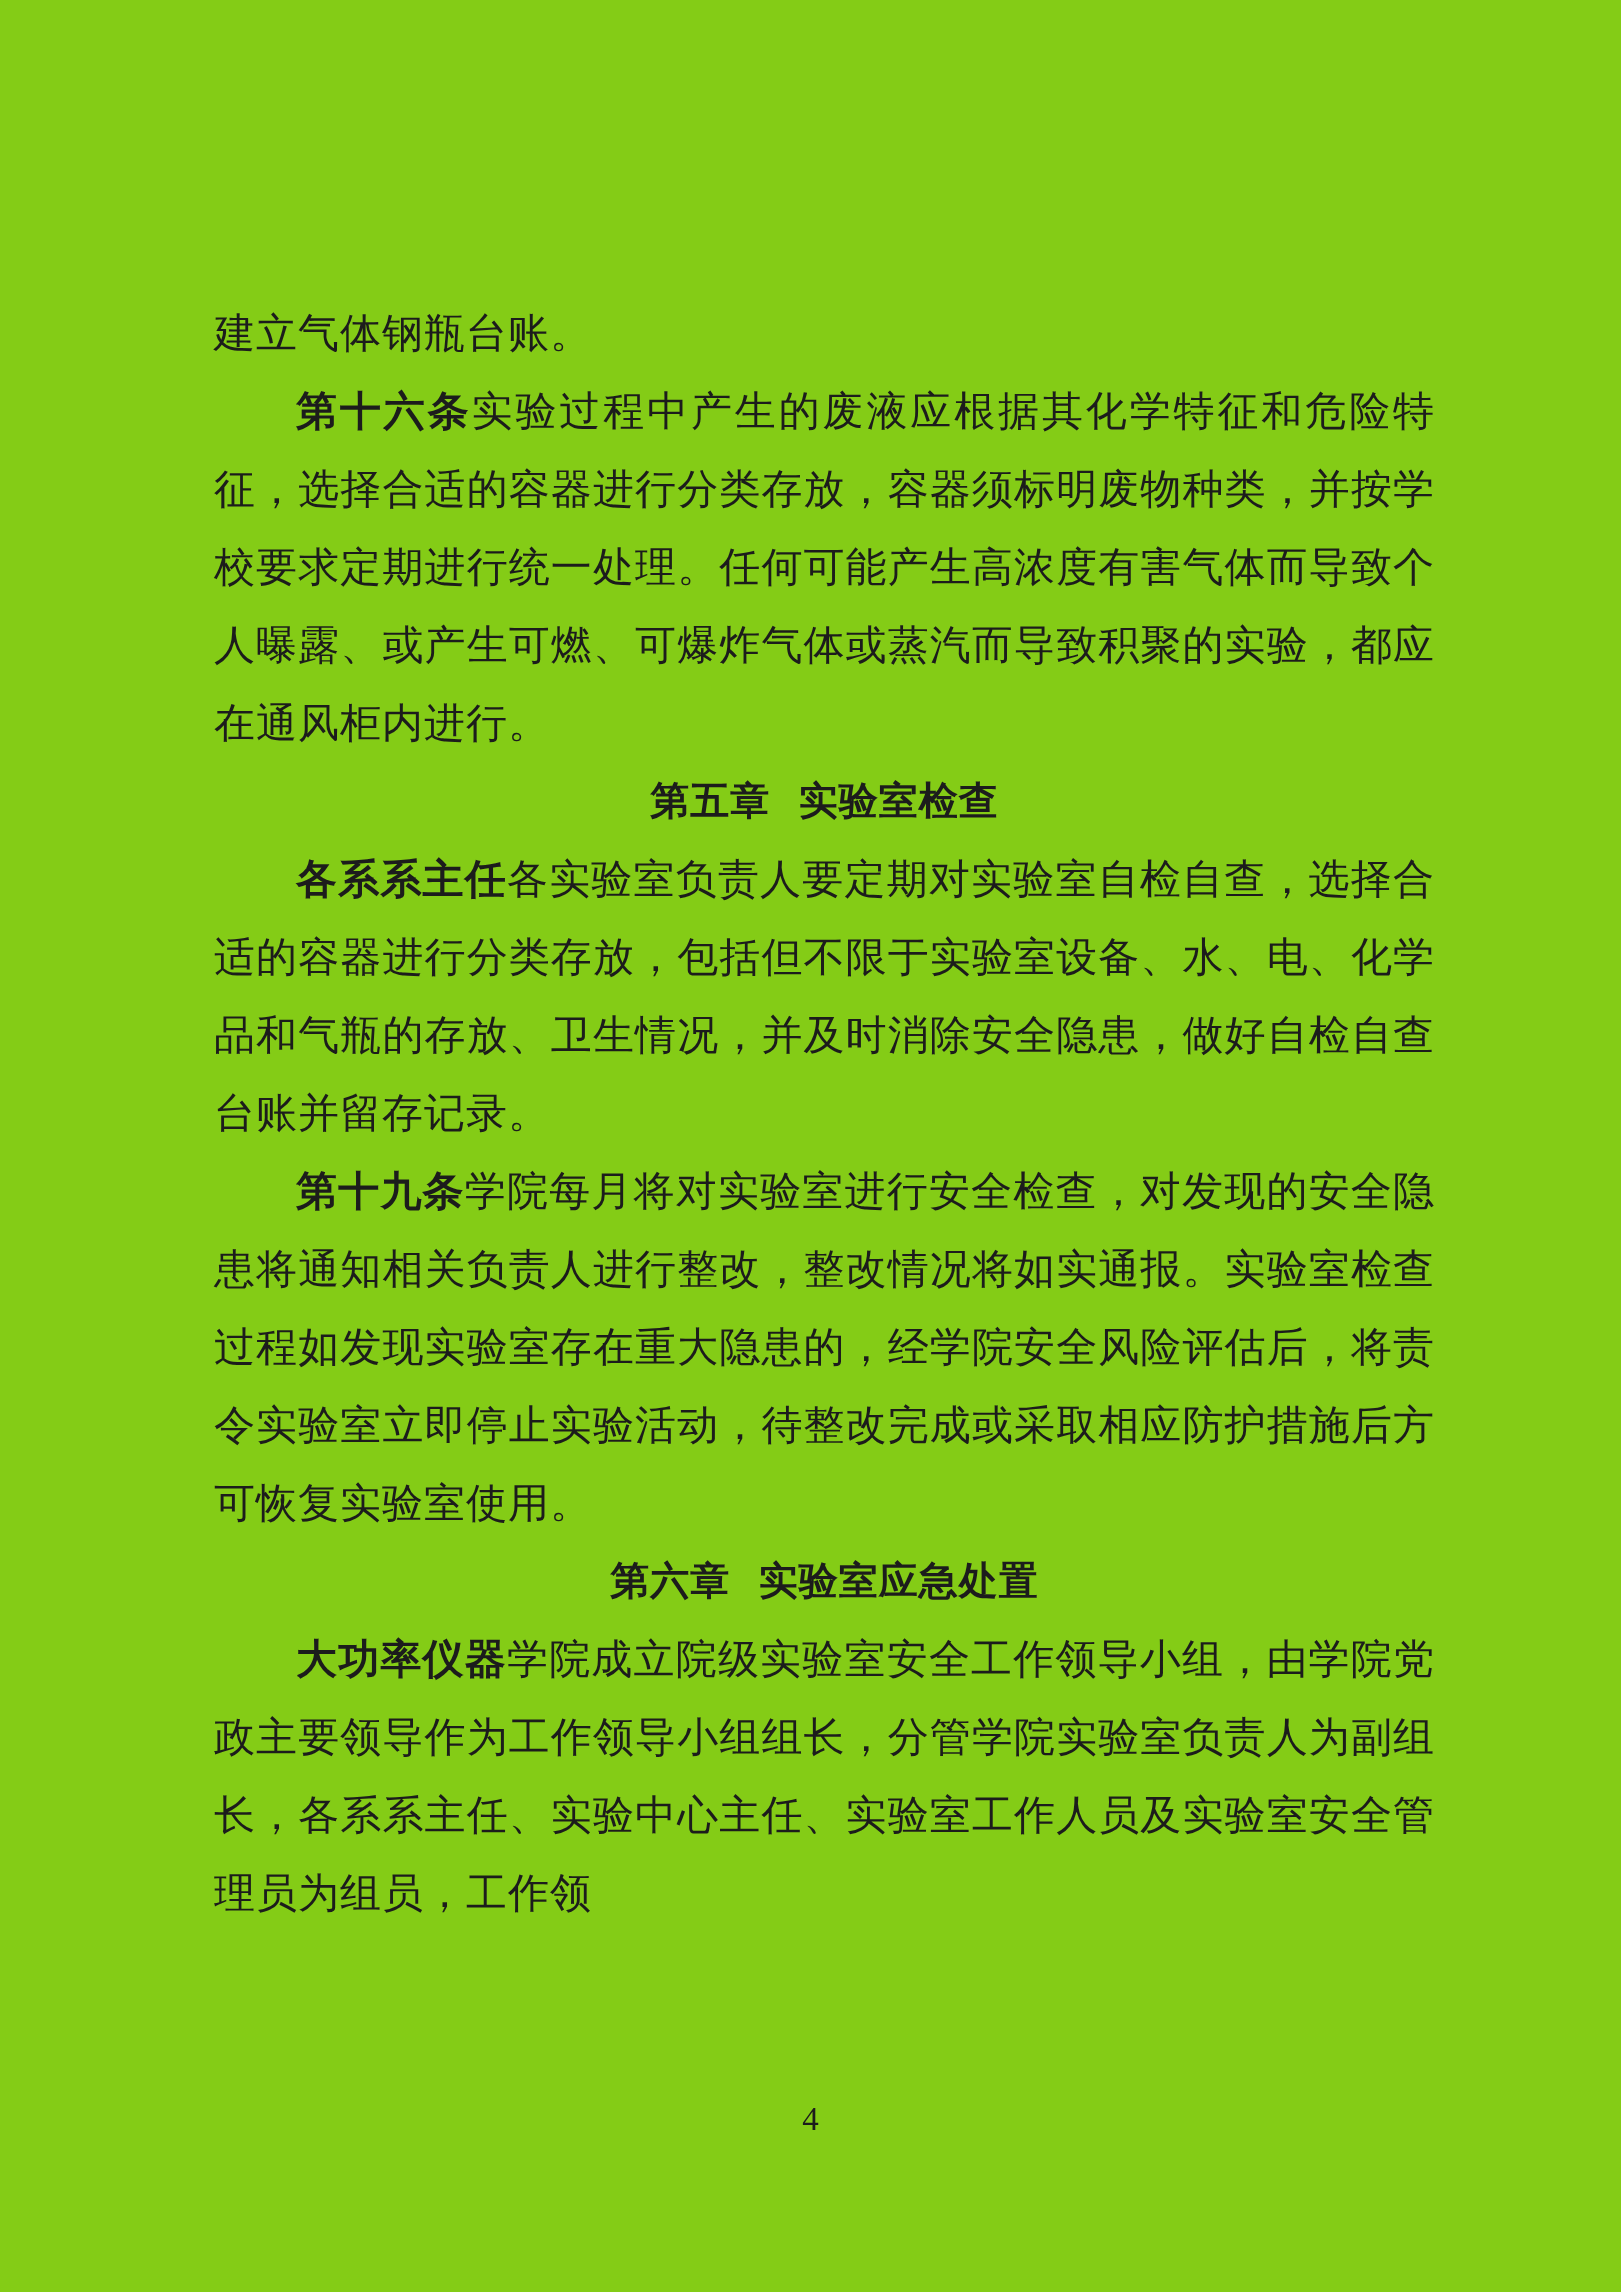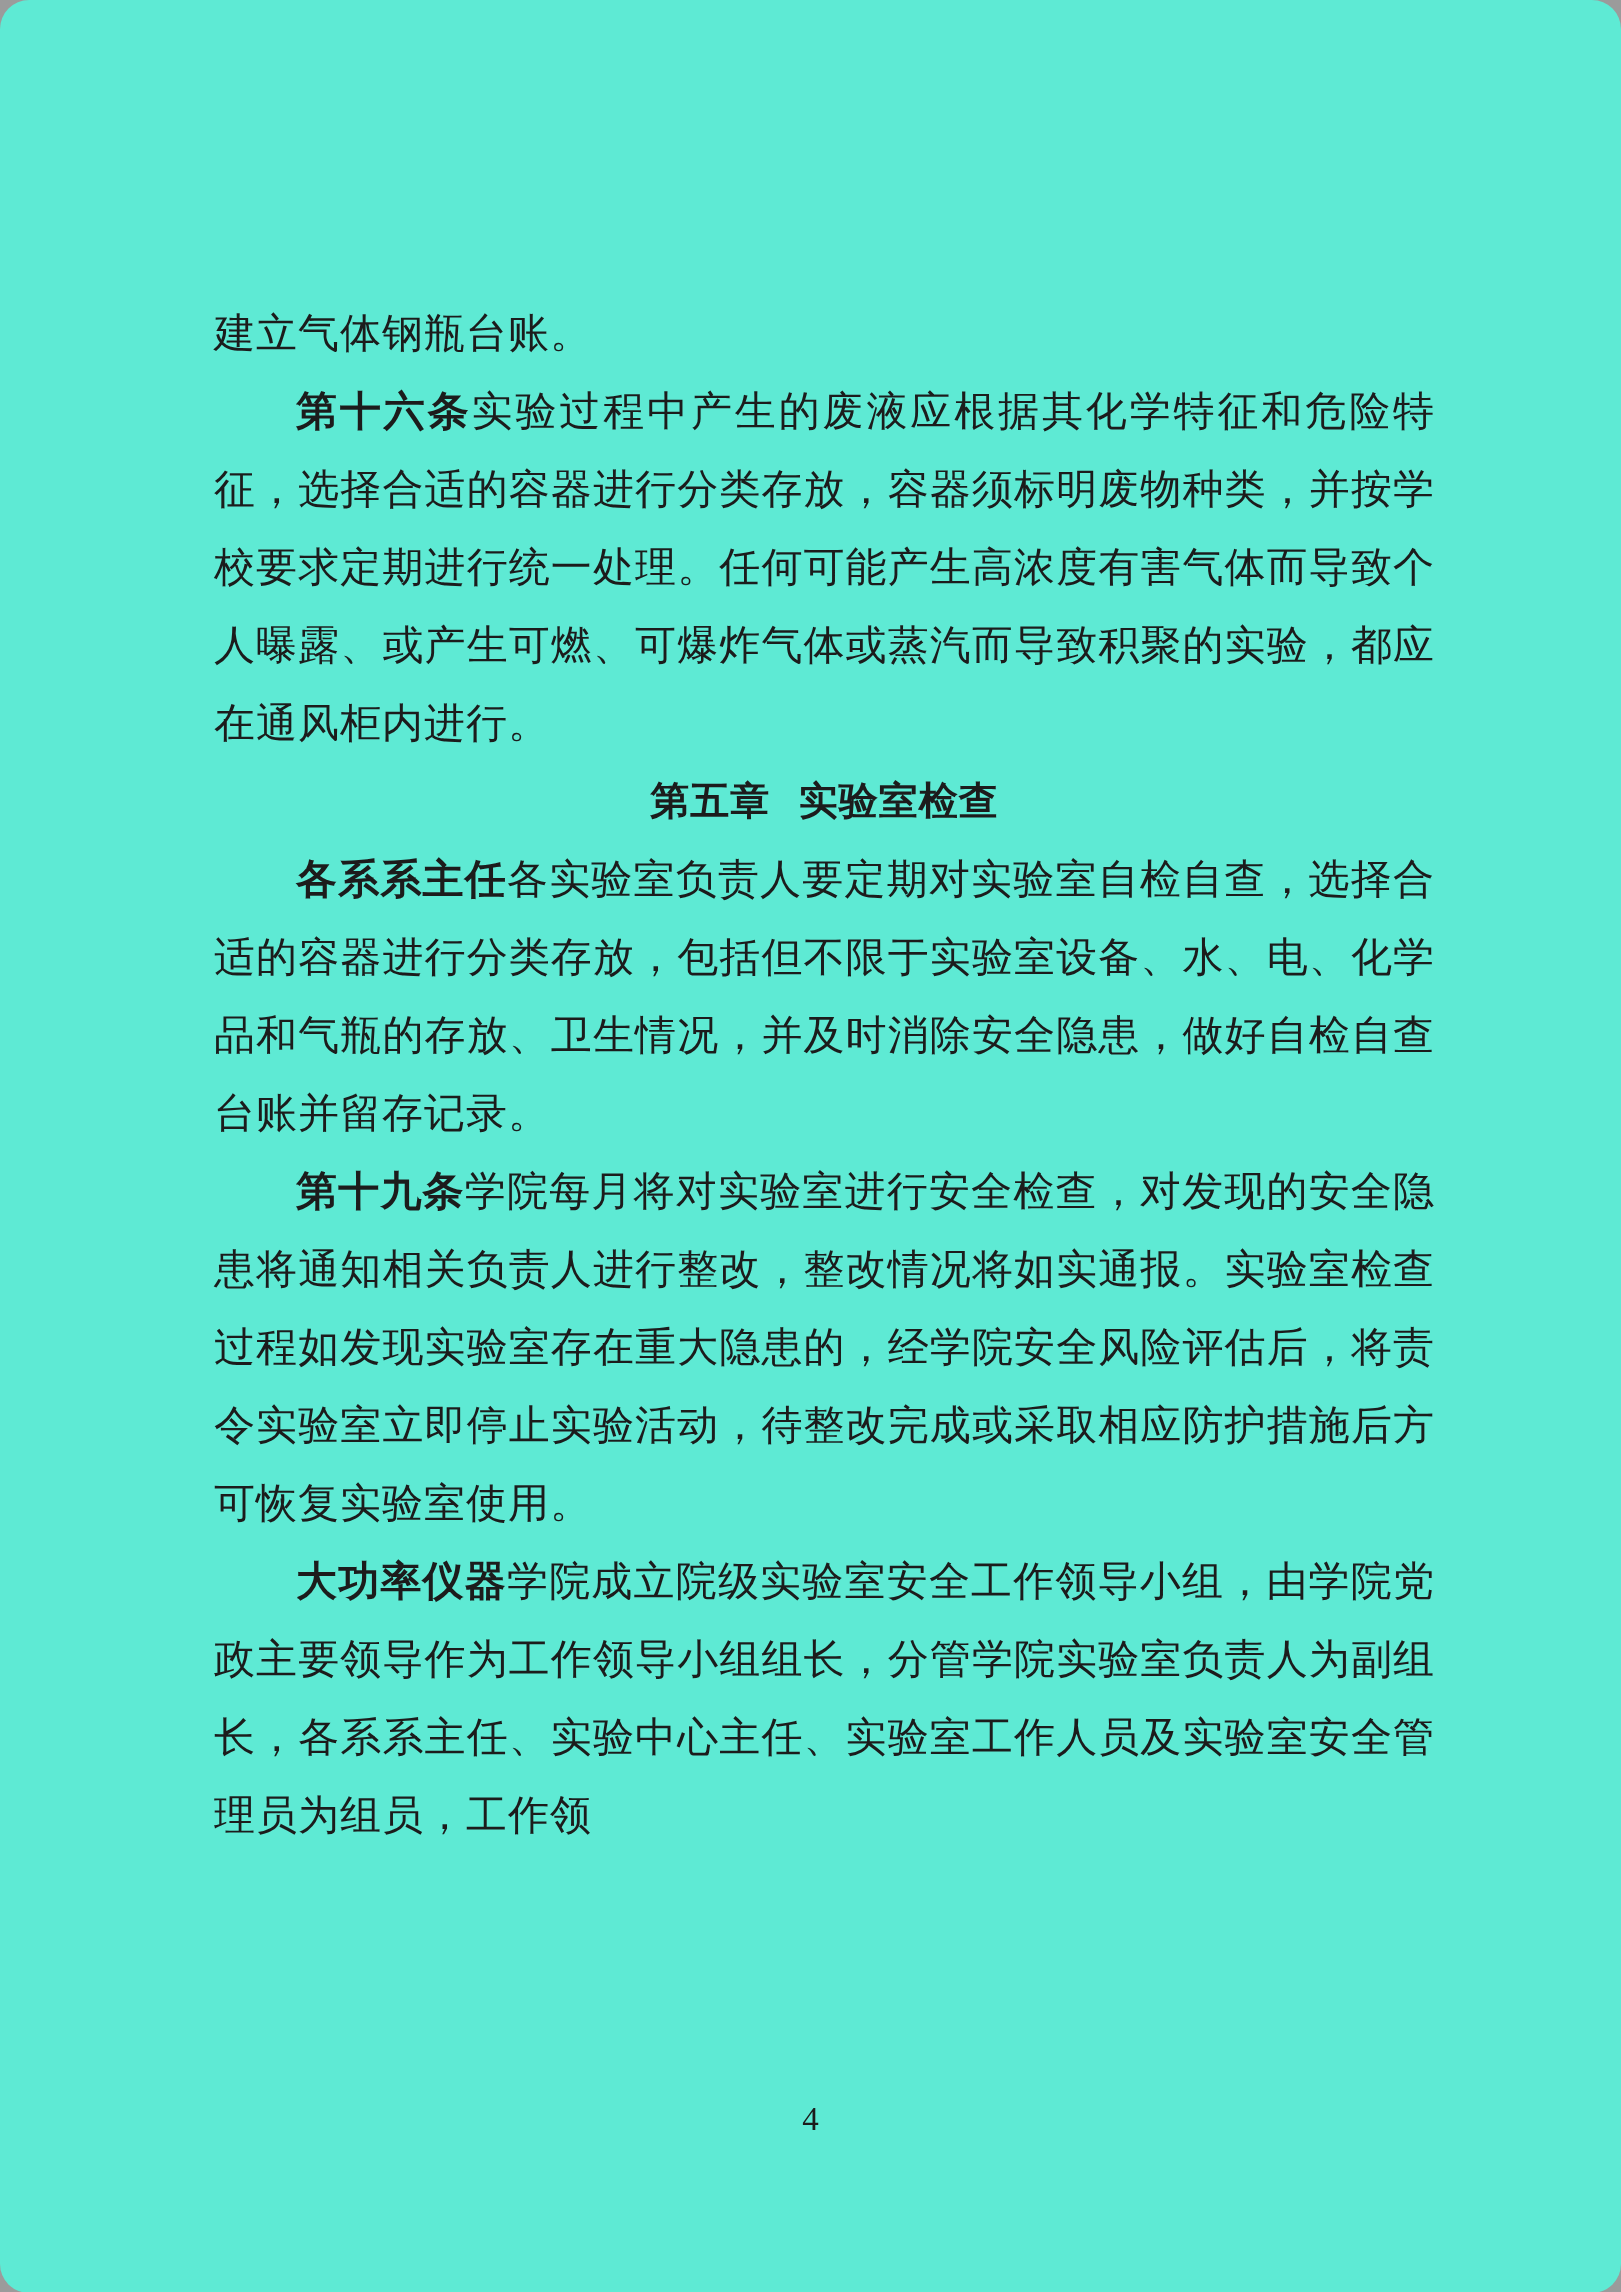--- a/index.html
+++ b/index.html
@@ -2,25 +2,24 @@
 <html lang="zh"><head>
 <meta charset="utf-8">
 <style>
   * { margin: 0; padding: 0; box-sizing: border-box; }
   html, body { background: #9b9b9b; }
   .page {
     position: relative;
     width: 1621px;
     height: 2293px;
     margin: 0 auto;
-    background: #5eead4;
+    background: #84cc16;
     color: #1c1c1c;
     font-family: "Liberation Serif", "DejaVu Serif", serif;
     overflow: hidden;
-    border-radius: 29px;
   }
   .content {
     position: absolute;
     left: 214px;
     top: 294px;
     width: 1221px;
     font-size: 41px;
     line-height: 78px;
     letter-spacing: 1px;
     text-align: justify;
@@ -61,20 +60,21 @@
 
     <p class="para indent"><span class="article-term">第十六条</span><span>实验过程中产生的废液应根据其化学特征和危险特征，选择合适的容器进行分类存放，容器须标明废物种类，并按学校要求定期进行统一处理。任何可能产生高浓度有害气体而导致个人曝露、或产生可燃、可爆炸气体或蒸汽而导致积聚的实验，都应在通风柜内进行。</span></p>
 
 
     <p class="para chapter-heading">第五章 实验室检查</p>
 
     <p class="para indent"><span class="article-term">各系系主任</span><span>各实验室负责人要定期对实验室自检自查，选择合适的容器进行分类存放，包括但不限于实验室设备、水、电、化学品和气瓶的存放、卫生情况，并及时消除安全隐患，做好自检自查台账并留存记录。</span></p>
 
     <p class="para indent"><span class="article-term">第十九条</span><span>学院每月将对实验室进行安全检查，对发现的安全隐患将通知相关负责人进行整改，整改情况将如实通报。实验室检查过程如发现实验室存在重大隐患的，经学院安全风险评估后，将责令实验室立即停止实验活动，待整改完成或采取相应防护措施后方可恢复实验室使用。</span></p>
 
+    <p class="para chapter-heading">第六章 实验室应急处置</p>
 
     <p class="para indent"><span class="article-term">大功率仪器</span><span>学院成立院级实验室安全工作领导小组，由学院党政主要领导作为工作领导小组组长，分管学院实验室负责人为副组长，各系系主任、实验中心主任、实验室工作人员及实验室安全管理员为组员，工作领</span></p>
 
   </div>
 
   <div class="page-number">4</div>
 </div>
 
 
 </body></html>

